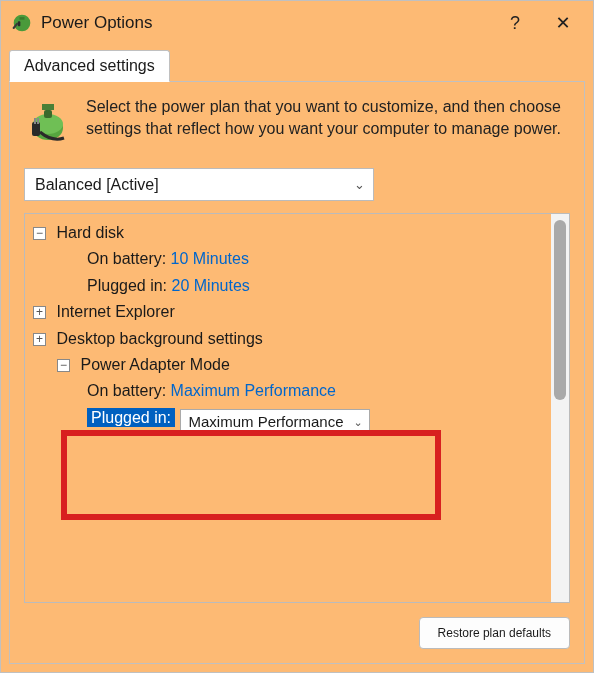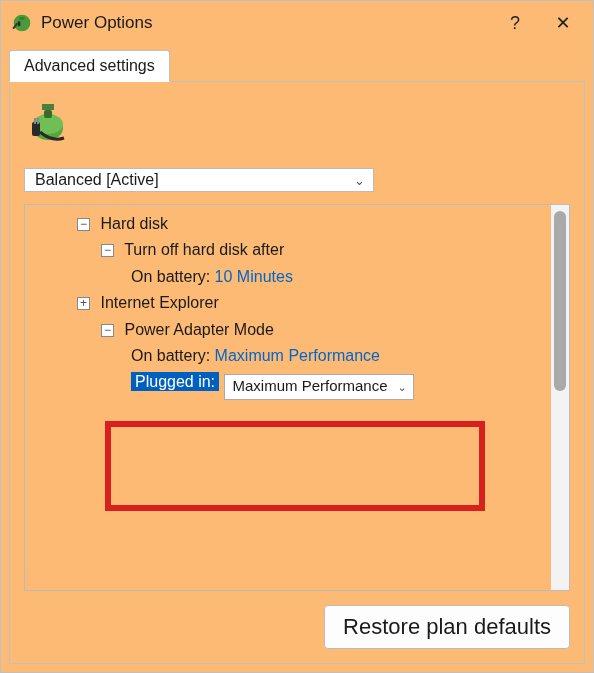--- a/index.html
+++ b/index.html
@@ -76,38 +76,37 @@
     flex: 0 0 auto;
     margin-top: 2px;
   }
   .intro .desc {
     font-size: 16px;
     line-height: 1.35;
     color: #222;
   }
   .plan-select {
     width: 350px;
-    height: 24px;
+    height: 33px;
     border: 1px solid #bbb;
     background: #fff;
     display: flex;
     align-items: center;
     justify-content: space-between;
     padding: 0 8px 0 10px;
     font-size: 16px;
     margin-bottom: 12px;
   }
   .plan-select .chev { font-size: 13px; color: #555; }
   .tree-wrap {
     border: 1px solid #bbb;
     flex: 1;
     display: flex;
     overflow: hidden;
     position: relative;
-    padding-left: 44px;
   }
   .tree {
     flex: 1;
     padding: 6px 4px 6px 8px;
     font-size: 16px;
     line-height: 1.65;
     overflow: hidden;
     position: relative;
   }
   .scrollbar {
@@ -164,21 +163,21 @@
   }
   .buttons-row {
     display: flex;
     justify-content: flex-end;
     padding-top: 14px;
   }
   .btn {
     border: 1px solid #bbb;
     background: #fdfdfd;
     padding: 8px 18px;
-    font-size: 22px;
+    font-size: 12px;
     border-radius: 4px;
   }
 </style>
 </head>
 <body>
 
 <div class="window">
 
   <div class="titlebar">
     <span class="icon-wrap">
@@ -212,48 +211,53 @@
           <ellipse cx="24" cy="30" rx="15" ry="12" fill="#56a63f"></ellipse>
           <ellipse cx="24" cy="26" rx="15" ry="10" fill="#6fbf55"></ellipse>
           <rect x="18" y="6" width="12" height="6" fill="#4a8037"></rect>
           <rect x="20" y="12" width="8" height="8" rx="2" fill="#3a6a2c"></rect>
           <rect x="8" y="24" width="8" height="14" rx="2" fill="#2a2a2a"></rect>
           <rect x="10" y="20" width="2" height="6" fill="#888"></rect>
           <rect x="13" y="20" width="2" height="6" fill="#888"></rect>
           <path d="M16 34 Q28 44 40 40" stroke="#2a2a2a" stroke-width="3" fill="none"></path>
         </svg>
       </span>
+      <div class="desc">Select the power plan that you want to customize, and then choose settings that reflect how you want your computer to manage power.</div>
     </div>
 
     <div class="plan-select">
       <span>Balanced [Active]</span>
       <span class="chev">⌄</span>
     </div>
 
     <div class="tree-wrap">
       <div class="tree">
 
         <div class="row ind1">
           <span class="box">−</span>
           <span>Hard disk</span>
         </div>
-        <div class="row ind2">
-          <span class="box">−</span>
-          <span>Turn off hard disk after</span>
-        </div>
         <div class="row ind3">
           <span>On battery:</span>
           <span class="link">10 Minutes</span>
+        </div>
+        <div class="row ind3">
+          <span>Plugged in:</span>
+          <span class="link">20 Minutes</span>
         </div>
 
         <div class="row ind1">
           <span class="box">+</span>
           <span>Internet Explorer</span>
         </div>
 
+        <div class="row ind1">
+          <span class="box">+</span>
+          <span>Desktop background settings</span>
+        </div>
 
         <div class="row ind2">
           <span class="box">−</span>
           <span>Power Adapter Mode</span>
         </div>
         <div class="row ind3">
           <span>On battery:</span>
           <span class="link">Maximum Performance</span>
         </div>
         <div class="row ind3">

